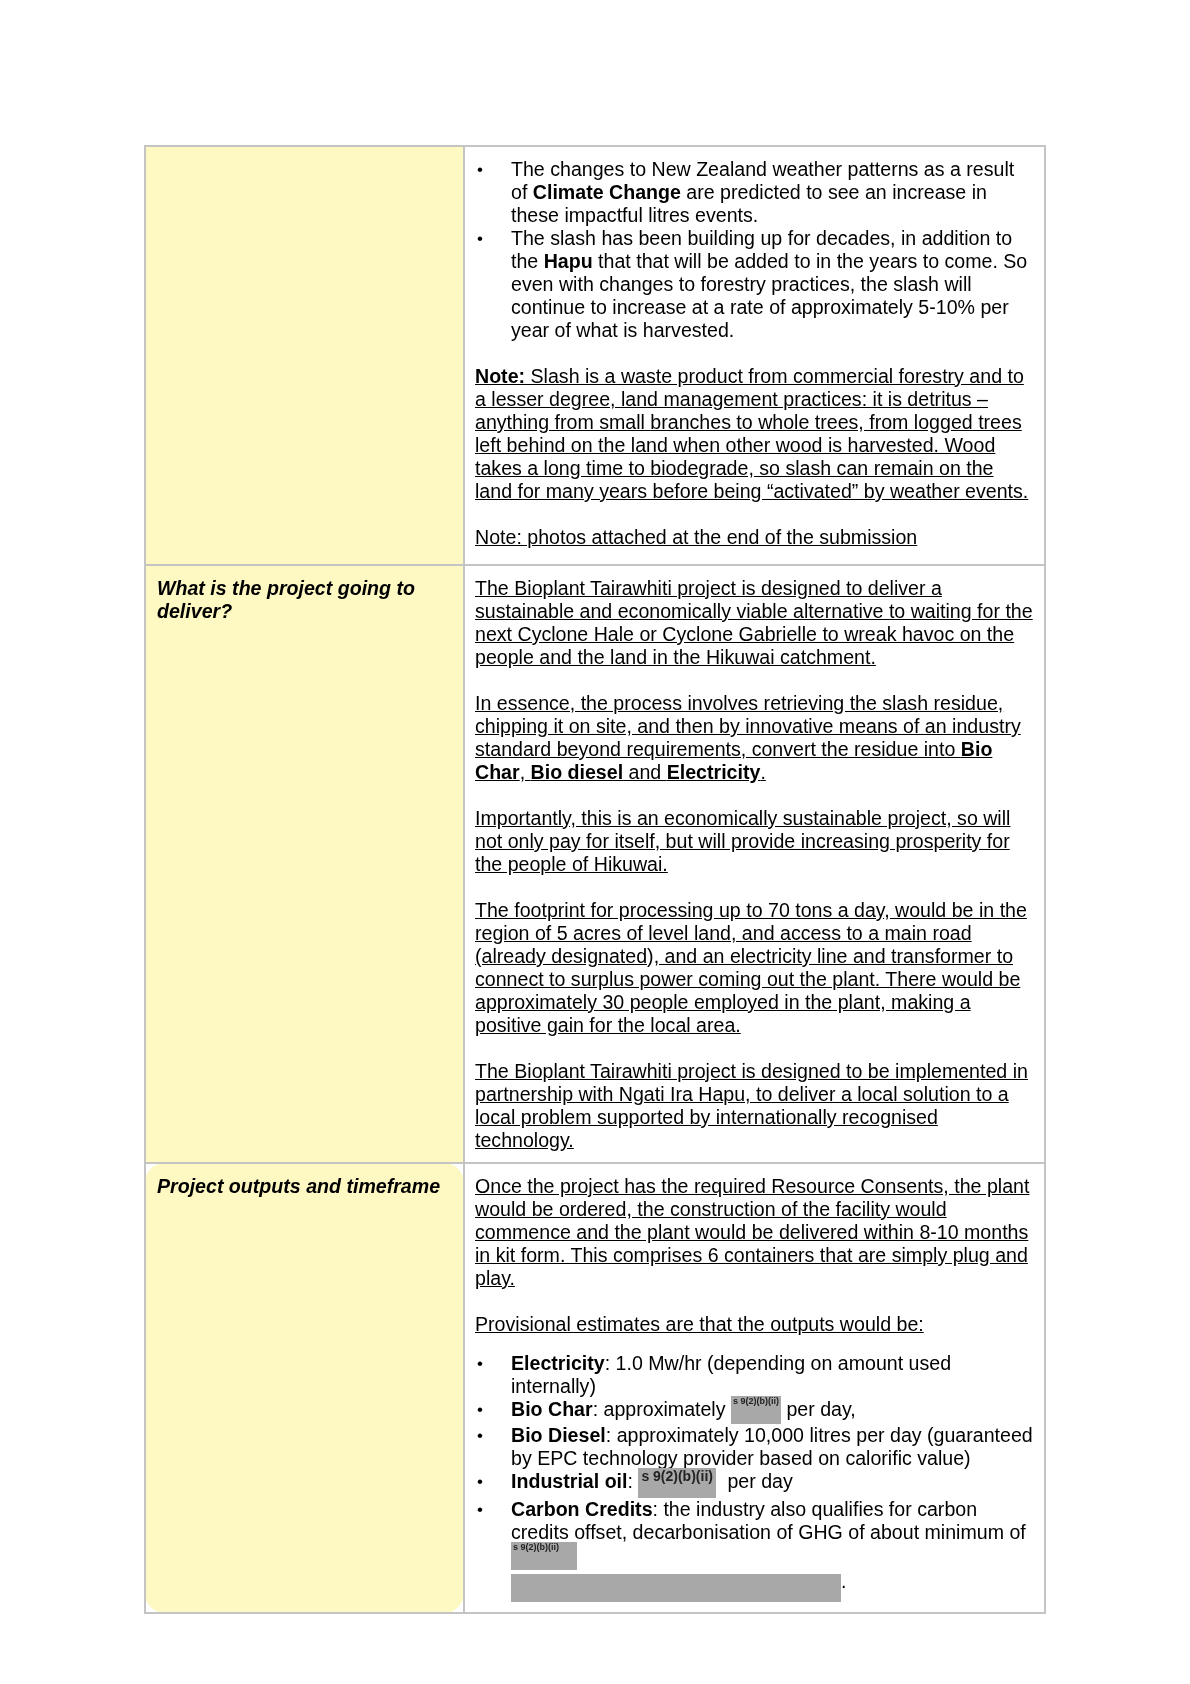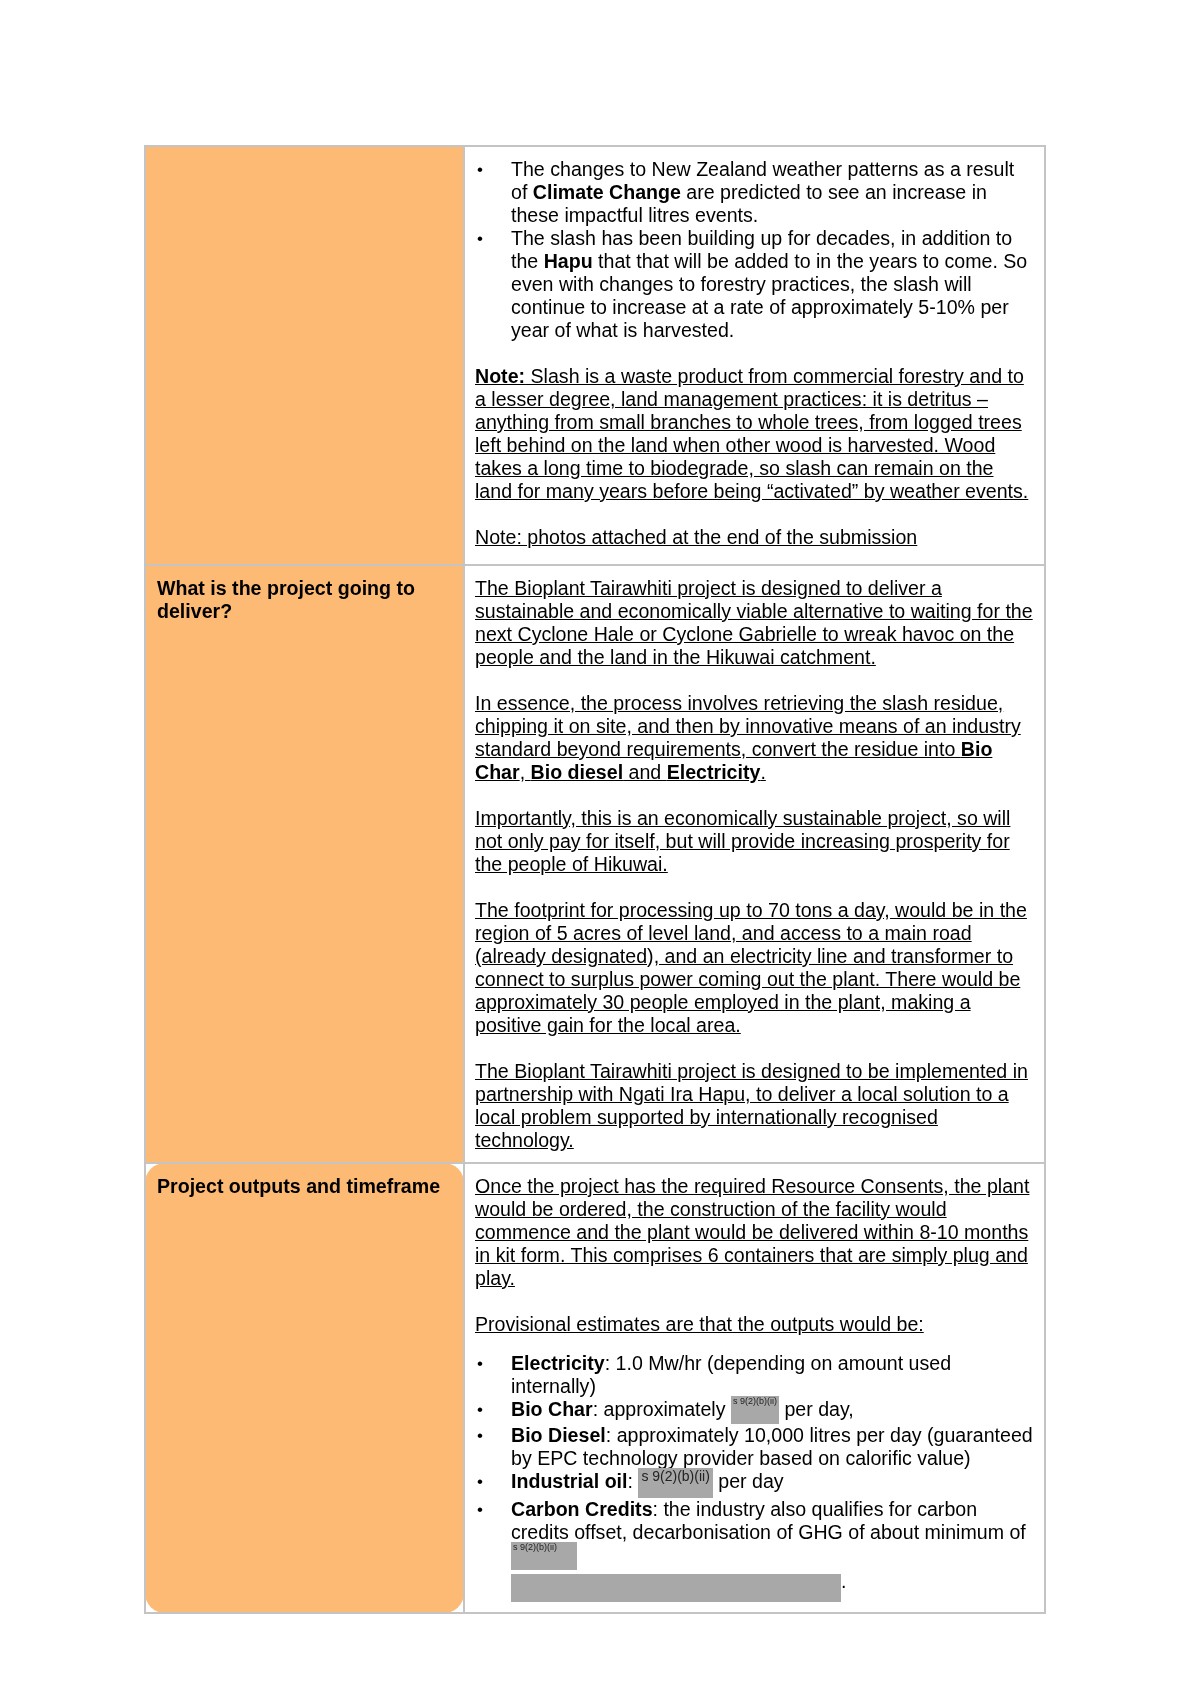--- a/index.html
+++ b/index.html
@@ -6,30 +6,30 @@
   body { width: 1190px; height: 1684px; position: relative; font-family: "Liberation Sans", sans-serif; color: #000; }
   .page { position: absolute; left: 0; top: 0; width: 1190px; height: 1684px; background: #fff; }
   table.doc-table {
     position: absolute; left: 144px; top: 145px; width: 902px;
     border-collapse: collapse; table-layout: fixed;
   }
   table.doc-table td {
     border: 2px solid #c4c4c4; vertical-align: top;
     font-size: 19.6px; line-height: 23px;
   }
-  td.label-cell { width: 296px; background: #fdba74; padding: 11px 10px 10px 11px; font-weight: bold; }
+  td.label-cell { width: 296px; background: #fef9c3; padding: 11px 10px 10px 11px; font-weight: bold; font-style: italic; }
   td.content-cell { background: #fff; padding: 11px 10px 10px 10px; }
   .para { margin: 0 0 23px 0; text-decoration: underline; }
   .para.last { margin-bottom: 0; }
   ul.bullets { list-style: none; margin: 0 0 23px 0; padding: 0; }
   ul.bullets.tight { margin-bottom: 0; }
   ul.bullets li { position: relative; padding-left: 36px; }
   ul.bullets li .bullet { position: absolute; left: 2px; top: 0; font-size: 17px; }
   b { font-weight: bold; }
-  .redact { background: #a8a8a8; color: #222; display: inline-block; vertical-align: top; position: relative; }
+  .redact { background: #a8a8a8; color: #222; display: inline-block; vertical-align: top; position: relative; font-weight: bold; }
   .redact.small { font-size: 9px; line-height: 11px; height: 28px; padding: 0 2px; margin-top: -2px; }
   .redact.mid { font-size: 14px; line-height: 16px; height: 30px; padding: 0 3px; margin-top: -2px; }
   .redact.bar { height: 28px; width: 330px; margin-top: 4px; }
   .row1 td { height: 396px; }
   .row2 td { height: 554px; }
   .row3 td { height: 376px; border-radius: 20px; }
 </style>
 </head>
 <body>
 
@@ -76,21 +76,21 @@
           <li>
             <span class="bullet">•</span>
             <b>Bio Char</b><span>: approximately </span><span class="redact small">s 9(2)(b)(ii)</span><span> per day,</span>
           </li>
           <li>
             <span class="bullet">•</span>
             <b>Bio Diesel</b><span>: approximately 10,000 litres per day (guaranteed by EPC technology provider based on calorific value)</span>
           </li>
           <li>
             <span class="bullet">•</span>
-            <b>Industrial oil</b><span>: </span><span class="redact mid">s 9(2)(b)(ii)</span><span style=""> per day</span>
+            <b>Industrial oil</b><span>: </span><span class="redact mid">s 9(2)(b)(ii)</span><span style="padding-left:6px"> per day</span>
           </li>
           <li>
             <span class="bullet">•</span>
             <b>Carbon Credits</b><span>: the industry also qualifies for carbon credits offset, decarbonisation of GHG of about minimum of </span><span class="redact small" style="width:62px">s 9(2)(b)(ii)</span><br>
             <span class="redact bar"></span><span>.</span>
           </li>
         </ul>
       </td>
     </tr>
   </tbody>

